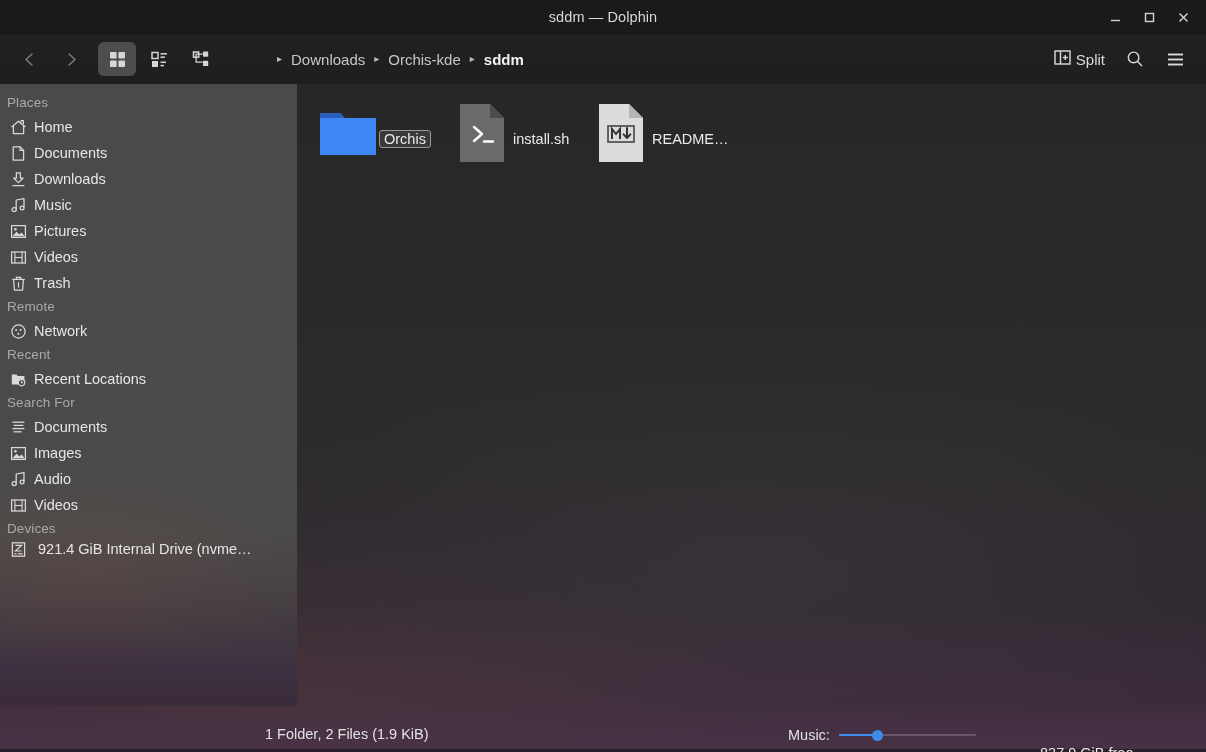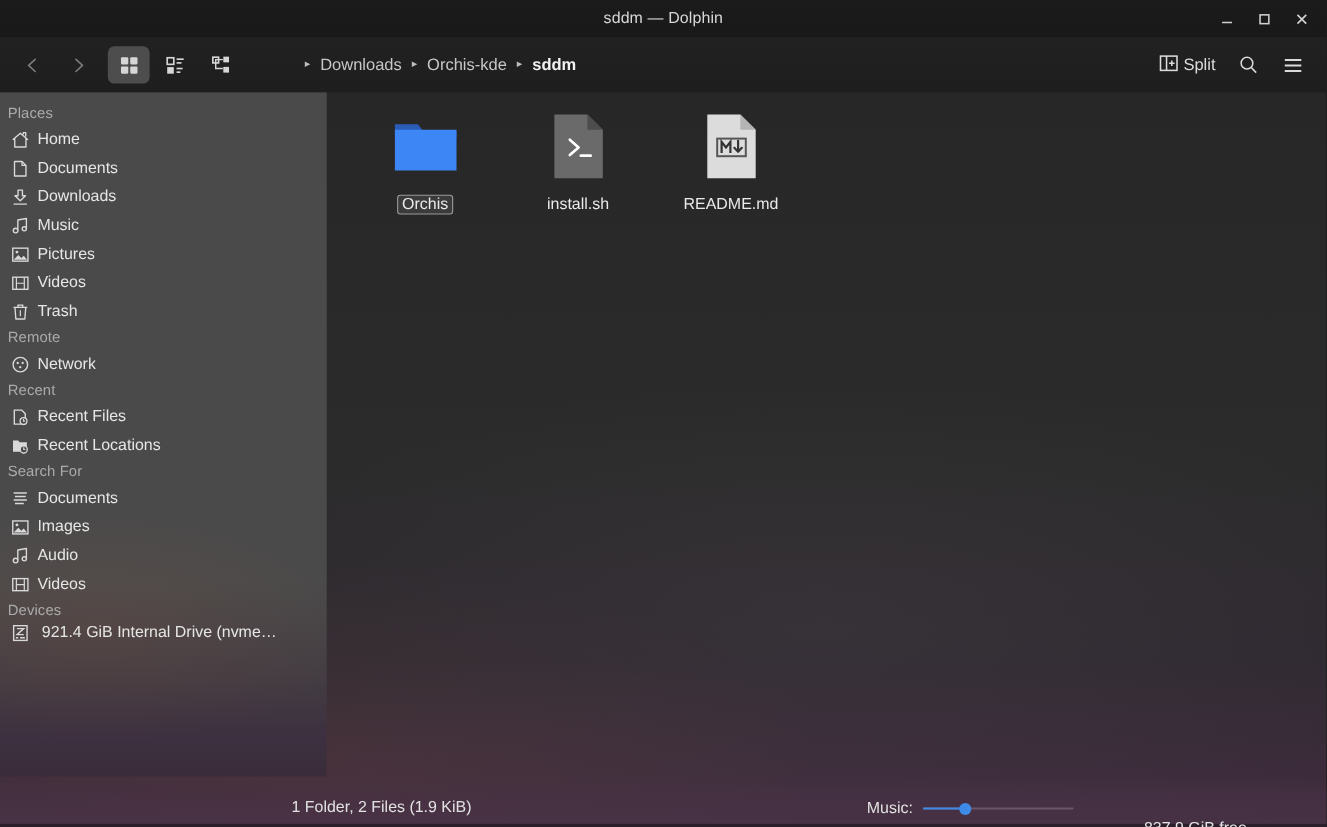--- a/index.html
+++ b/index.html
@@ -116,21 +116,21 @@
   .capacity > i { display: block; height: 100%; background: #3d7fe8; }
 
   
   .content { flex: 1; position: relative; min-width: 0; overflow: hidden; }
   .files {
     display: flex; align-items: flex-start;
     padding: 14px 0 0 20px; gap: 0;
   }
   .file-item {
     width: 139px;
-    display: flex; flex-direction: column; align-items: center;
+    display: flex; align-items: center;
     padding-top: 2px;
   }
   .file-ico { height: 66px; display: flex; align-items: center; justify-content: center; }
   .file-name {
     margin-top: 11px; font-size: 14.5px; color: #eaeaea;
     padding: 1px 5px; border-radius: 3px; max-width: 134px;
     white-space: nowrap; overflow: hidden; text-overflow: ellipsis; text-align: center;
   }
   .file-name.selected {
     background: rgba(255,255,255,0.085);
@@ -368,30 +368,20 @@
               <circle cx="8.5" cy="8.5" r="6.6" fill="none" stroke="currentColor" stroke-width="1.25"></circle>
               <circle cx="6.1" cy="7" r="1.05" fill="currentColor"></circle>
               <circle cx="10.6" cy="7" r="1.05" fill="currentColor"></circle>
               <circle cx="8.4" cy="10.8" r="1.05" fill="currentColor"></circle>
             </svg>
         </span>
         <span class="sb-label">Network</span>
       </div>
 
       <div class="sec-head">Recent</div>
-      <div class="sb-item">
-        <span class="sb-ico">
-          <svg width="17" height="17" viewBox="0 0 17 17">
-              <path d="M3,1.8 L9.6,1.8 L13,5.2 L13,14.6 L3,14.6 Z" fill="none" stroke="currentColor" stroke-width="1.25" stroke-linejoin="round"></path>
-              <circle cx="11.4" cy="11.8" r="3.1" fill="#4a4a4a" stroke="currentColor" stroke-width="1.2"></circle>
-              <path d="M11.4,9.9 L11.4,11.8 L12.8,11.8" fill="none" stroke="currentColor" stroke-width="1.05"></path>
-            </svg>
-        </span>
-        <span class="sb-label">Recent Files</span>
-      </div>
       <div class="sb-item">
         <span class="sb-ico">
           <svg width="17" height="17" viewBox="0 0 17 17">
               <path d="M1.8,3.4 L6.6,3.4 L7.8,5 L14.4,5 L14.4,13.6 L1.8,13.6 Z" fill="currentColor"></path>
               <circle cx="11.6" cy="11.6" r="3.2" fill="#4a4a4a" stroke="currentColor" stroke-width="1.2"></circle>
               <path d="M11.6,9.7 L11.6,11.6 L13,11.6" fill="none" stroke="currentColor" stroke-width="1.05"></path>
             </svg>
         </span>
         <span class="sb-label">Recent Locations</span>
       </div>

